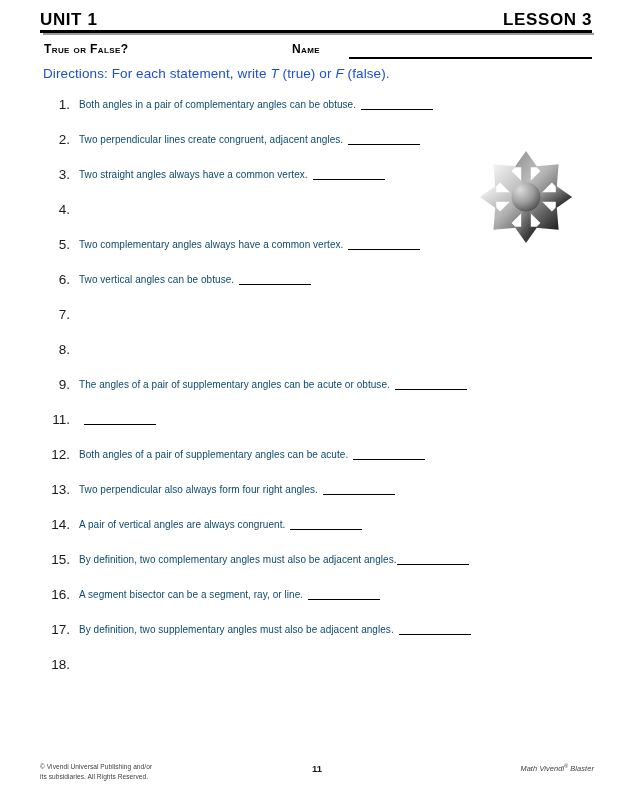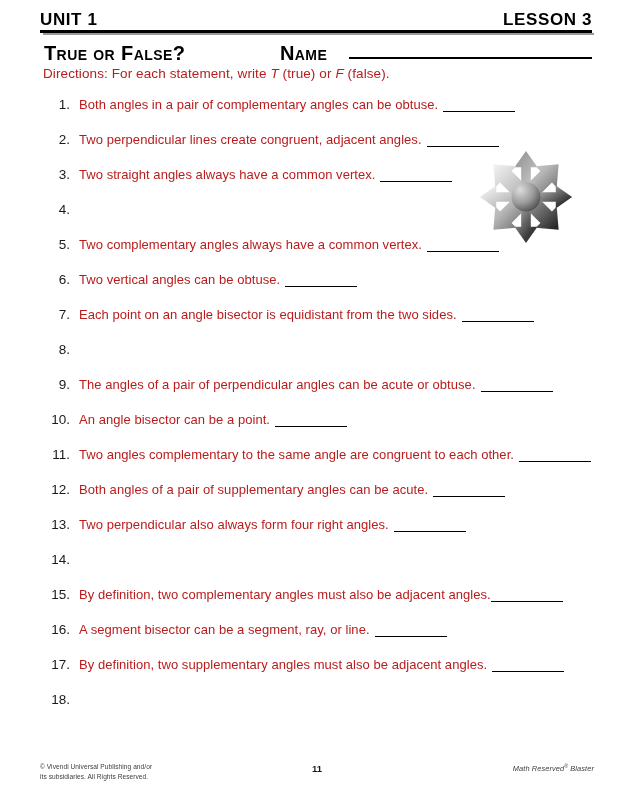--- a/index.html
+++ b/index.html
@@ -66,51 +66,51 @@
   .title-row {
     position: absolute;
     top: 41px;
     left: 44px;
     right: 38px;
     height: 22px;
   }
   .smallcaps {
     font-family: "Liberation Sans", sans-serif;
     font-weight: bold;
-    font-size: 20px;
+    font-size: 12px;
     font-variant: small-caps;
     letter-spacing: 0.4px;
     color: #000;
   }
   .tf-label {
     position: absolute;
     left: 0;
     top: 1px;
   }
   .name-label {
     position: absolute;
-    left: 236px;
+    left: 248px;
     top: 1px;
   }
   .name-rule {
     position: absolute;
     left: 305px;
     right: 0;
     top: 16px;
     height: 2px;
     background: #000;
   }
 
   
   .directions {
     position: absolute;
     top: 66px;
     left: 43px;
     font-size: 13.5px;
-    color: #b91c1c;
+    color: #1d4ed8;
     letter-spacing: 0.1px;
   }
   .directions .it { font-style: italic; }
 
   
   .questions {
     position: absolute;
     top: 96px;
     left: 40px;
     right: 20px;
@@ -124,22 +124,22 @@
   .q-num {
     width: 30px;
     flex: 0 0 30px;
     text-align: right;
     font-size: 13.5px;
     color: #1a1a1a;
     padding-top: 1px;
   }
   .q-body {
     padding-left: 9px;
-    font-size: 13px;
-    color: #b91c1c;
+    font-size: 10px;
+    color: #0c4a6e;
     letter-spacing: 0.05px;
     white-space: nowrap;
     padding-top: 1px;
   }
   .q-text { display: inline; }
   .blank {
     display: inline-block;
     vertical-align: bottom;
     border-bottom: 1.6px solid #000;
     height: 13px;
@@ -276,47 +276,43 @@
       <div class="q-item">
         <div class="q-num">5.</div>
         <div class="q-body"><span class="q-text">Two complementary angles always have a common vertex.</span><span class="blank"></span></div>
       </div>
       <div class="q-item">
         <div class="q-num">6.</div>
         <div class="q-body"><span class="q-text">Two vertical angles can be obtuse.</span><span class="blank"></span></div>
       </div>
       <div class="q-item">
         <div class="q-num">7.</div>
-        <div class="q-body"><span class="q-text">Each point on an angle bisector is equidistant from the two sides.</span><span class="blank"></span></div>
       </div>
       <div class="q-item">
         <div class="q-num">8.</div>
       </div>
       <div class="q-item">
         <div class="q-num">9.</div>
-        <div class="q-body"><span class="q-text">The angles of a pair of perpendicular angles can be acute or obtuse.</span><span class="blank"></span></div>
-      </div>
-      <div class="q-item">
-        <div class="q-num">10.</div>
-        <div class="q-body"><span class="q-text">An angle bisector can be a point.</span><span class="blank"></span></div>
+        <div class="q-body"><span class="q-text">The angles of a pair of supplementary angles can be acute or obtuse.</span><span class="blank"></span></div>
       </div>
       <div class="q-item">
         <div class="q-num">11.</div>
-        <div class="q-body"><span class="q-text">Two angles complementary to the same angle are congruent to each other.</span><span class="blank"></span></div>
+        <div class="q-body"><span class="blank"></span></div>
       </div>
       <div class="q-item">
         <div class="q-num">12.</div>
         <div class="q-body"><span class="q-text">Both angles of a pair of supplementary angles can be acute.</span><span class="blank"></span></div>
       </div>
       <div class="q-item">
         <div class="q-num">13.</div>
         <div class="q-body"><span class="q-text">Two perpendicular also always form four right angles.</span><span class="blank"></span></div>
       </div>
       <div class="q-item">
         <div class="q-num">14.</div>
+        <div class="q-body"><span class="q-text">A pair of vertical angles are always congruent.</span><span class="blank"></span></div>
       </div>
       <div class="q-item">
         <div class="q-num">15.</div>
         <div class="q-body"><span class="q-text">By definition, two complementary angles must also be adjacent angles.</span><span class="blank tight"></span></div>
       </div>
       <div class="q-item">
         <div class="q-num">16.</div>
         <div class="q-body"><span class="q-text">A segment bisector can be a segment, ray, or line.</span><span class="blank"></span></div>
       </div>
       <div class="q-item">
@@ -328,17 +324,17 @@
       </div>
     </div>
 
   <div class="footer">
     <div class="copyright">
       <div>© Vivendi Universal Publishing and/or</div>
       <div>its subsidiaries. All Rights Reserved.</div>
     </div>
     <div class="page-num">11</div>
     <div class="brand">
-      <span>Math Reserved</span><sup>®</sup><span> Blaster</span>
+      <span>Math Vivendi</span><sup>®</sup><span> Blaster</span>
     </div>
   </div>
 
 </div>
 
 </body></html>

